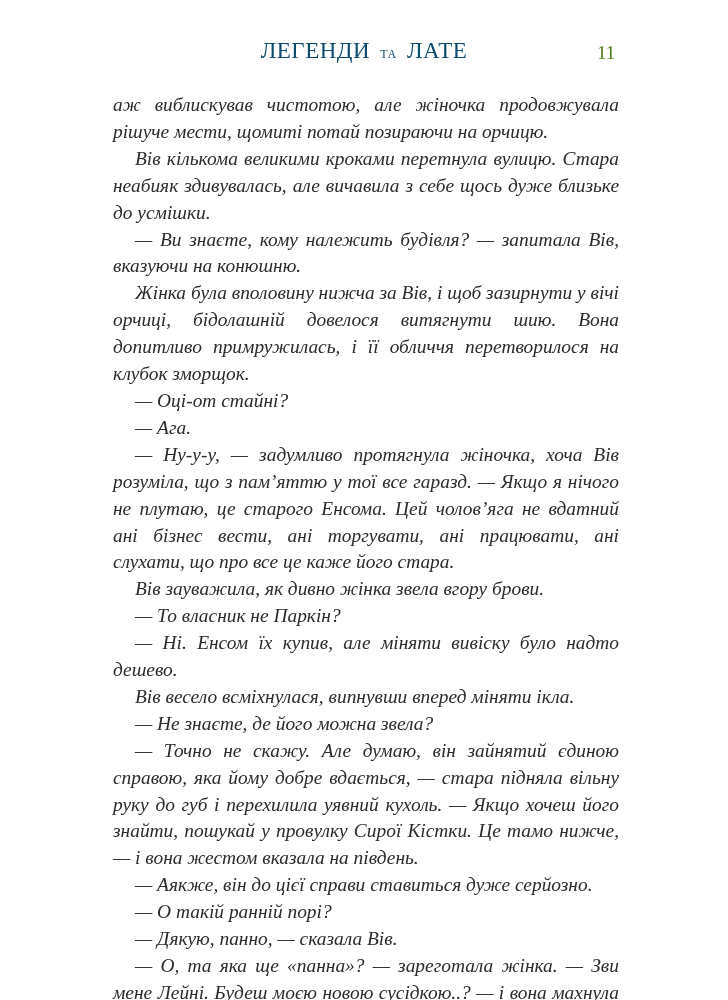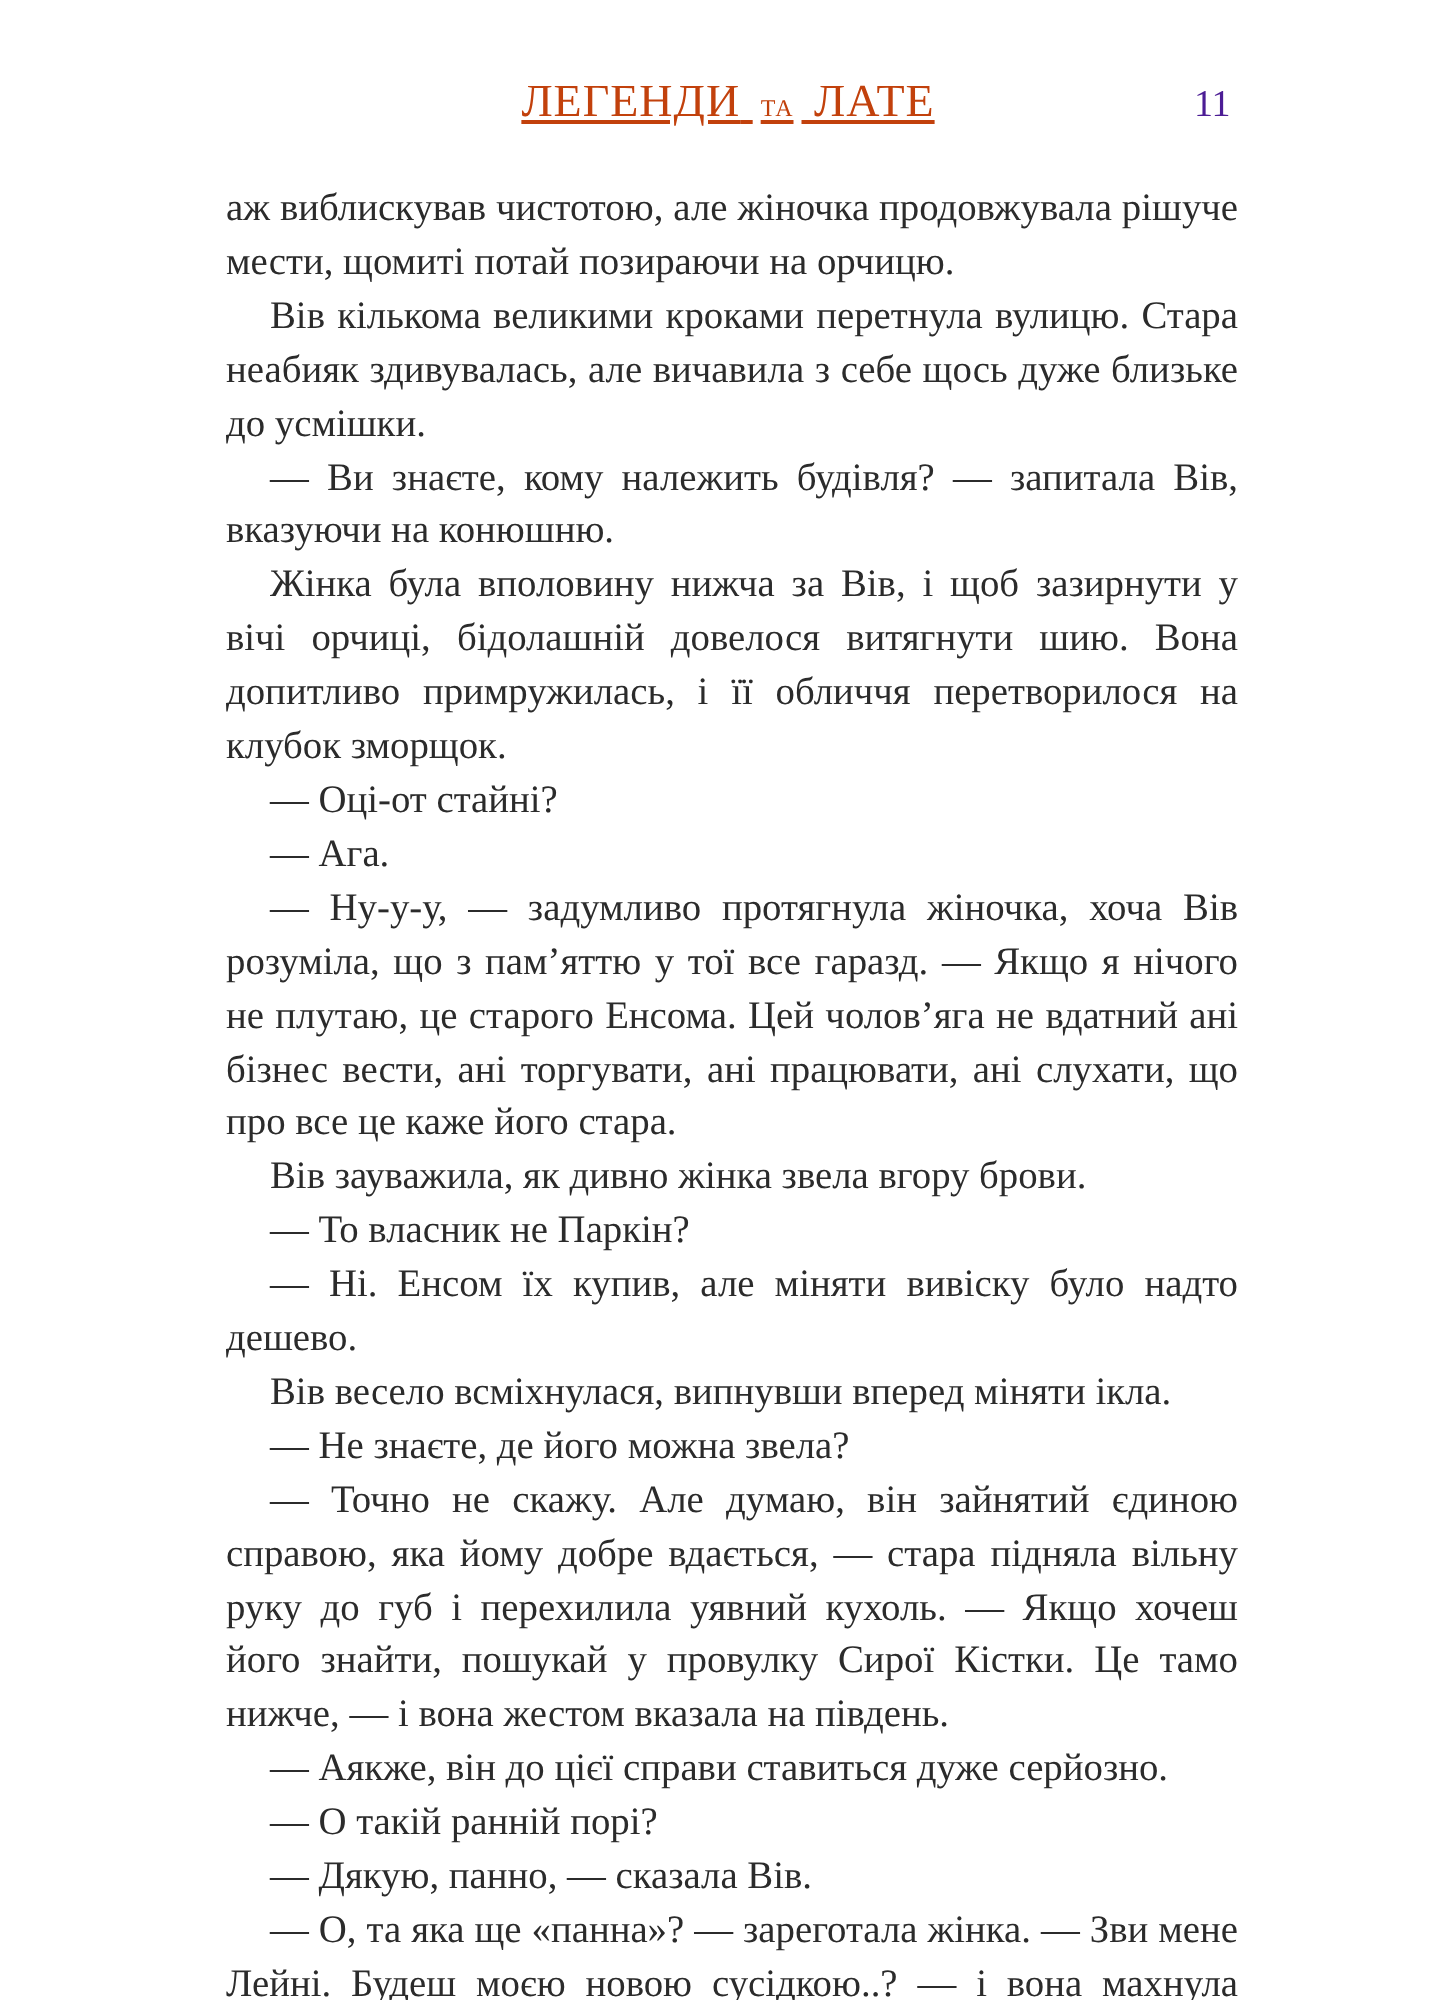--- a/index.html
+++ b/index.html
@@ -5,31 +5,31 @@
   html, body { margin: 0; padding: 0; }
   body {
     width: 728px; height: 1000px; background: #ffffff; position: relative; overflow: hidden;
     font-family: "Liberation Serif", "DejaVu Serif", serif; color: #2a2a2a;
   }
   .header {
     position: absolute; top: 38px; left: 0; width: 728px; height: 34px;
   }
   .running-title {
     position: absolute; left: 0; width: 728px; top: 0; text-align: center;
-    font-size: 23px; letter-spacing: 0.5px; color: #c2410c; text-decoration: underline;
+    font-size: 23px; letter-spacing: 0.5px; color: #0c4a6e;
   }
   .running-title .small { font-size: 12px; letter-spacing: 0.5px; margin: 0 4px; }
   .page-number {
-    position: absolute; left: 597px; top: 4px; font-size: 19px; color: #4c1d95;
+    position: absolute; left: 597px; top: 4px; font-size: 19px; color: #4d7c0f;
   }
   .body-text {
     position: absolute; left: 113px; top: 92px; width: 506px;
     font-size: 19.4px; line-height: 26.9px; text-align: justify; color: #2b2b2b;
   }
-  .para { margin: 0; text-indent: 22px; }
+  .para { margin: 0; text-indent: 22px; font-style: italic; }
   .para.noindent { text-indent: 0; }
 </style>
 </head>
 <body>
 
 <div class="header">
   <div class="running-title">
     <span>ЛЕГЕНДИ</span>
     <span class="small">ТА</span>
     <span>ЛАТЕ</span>

